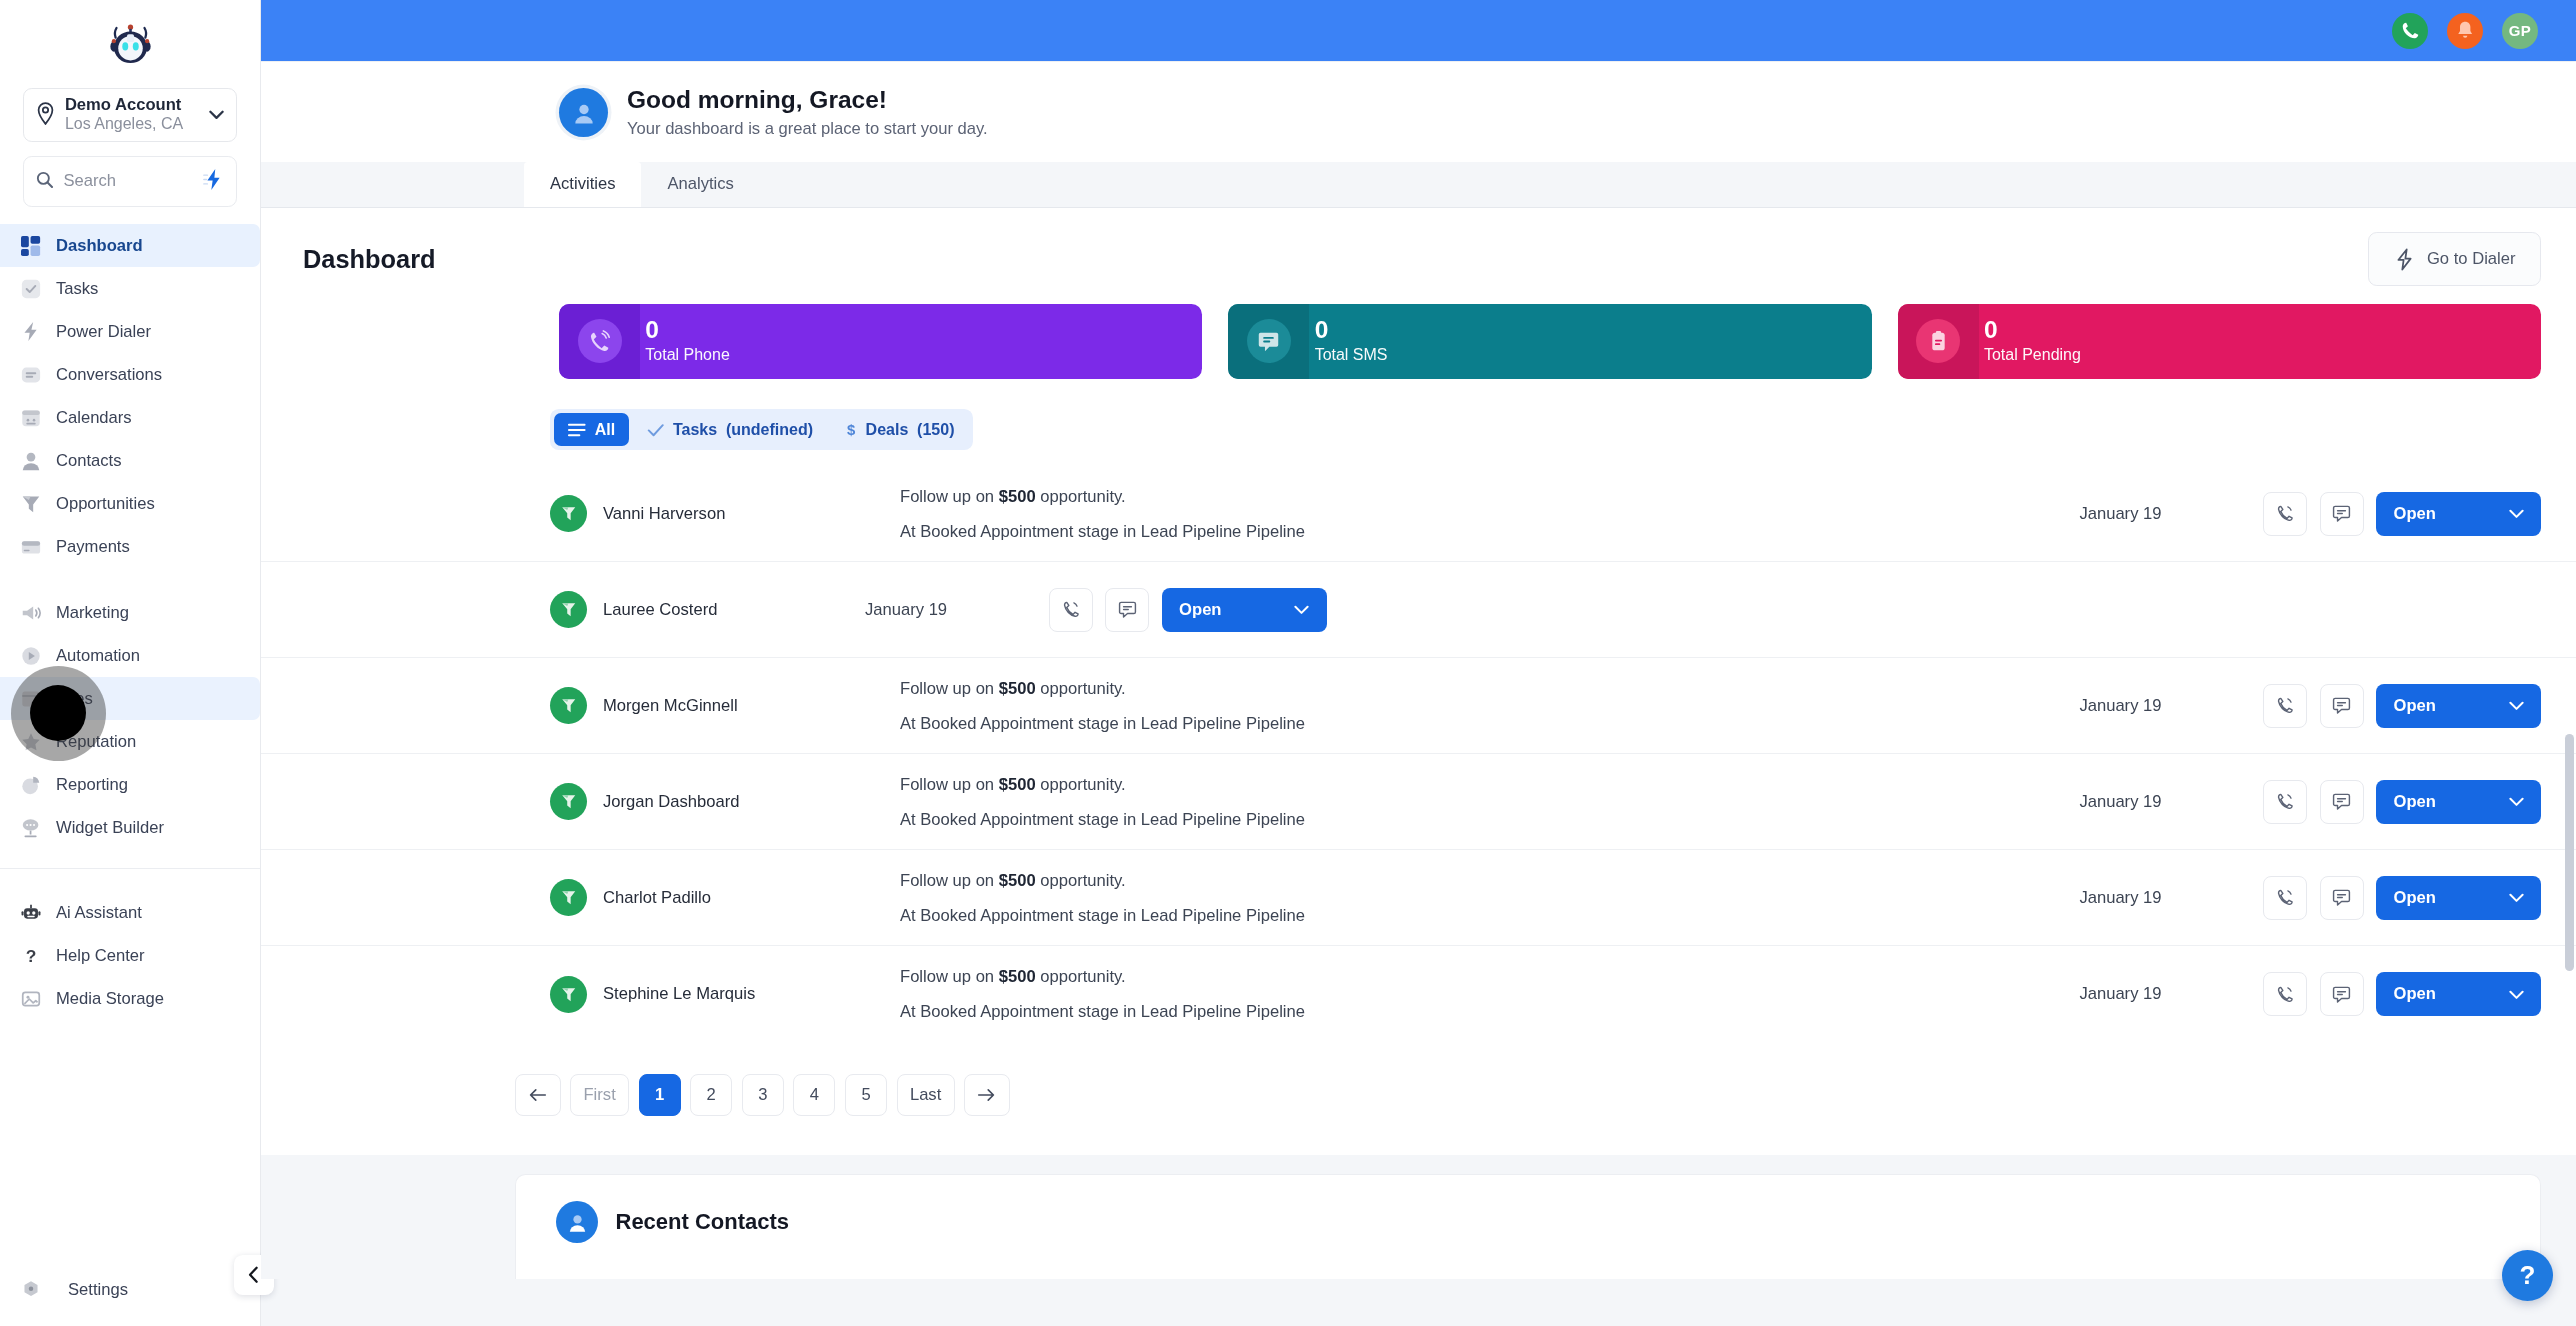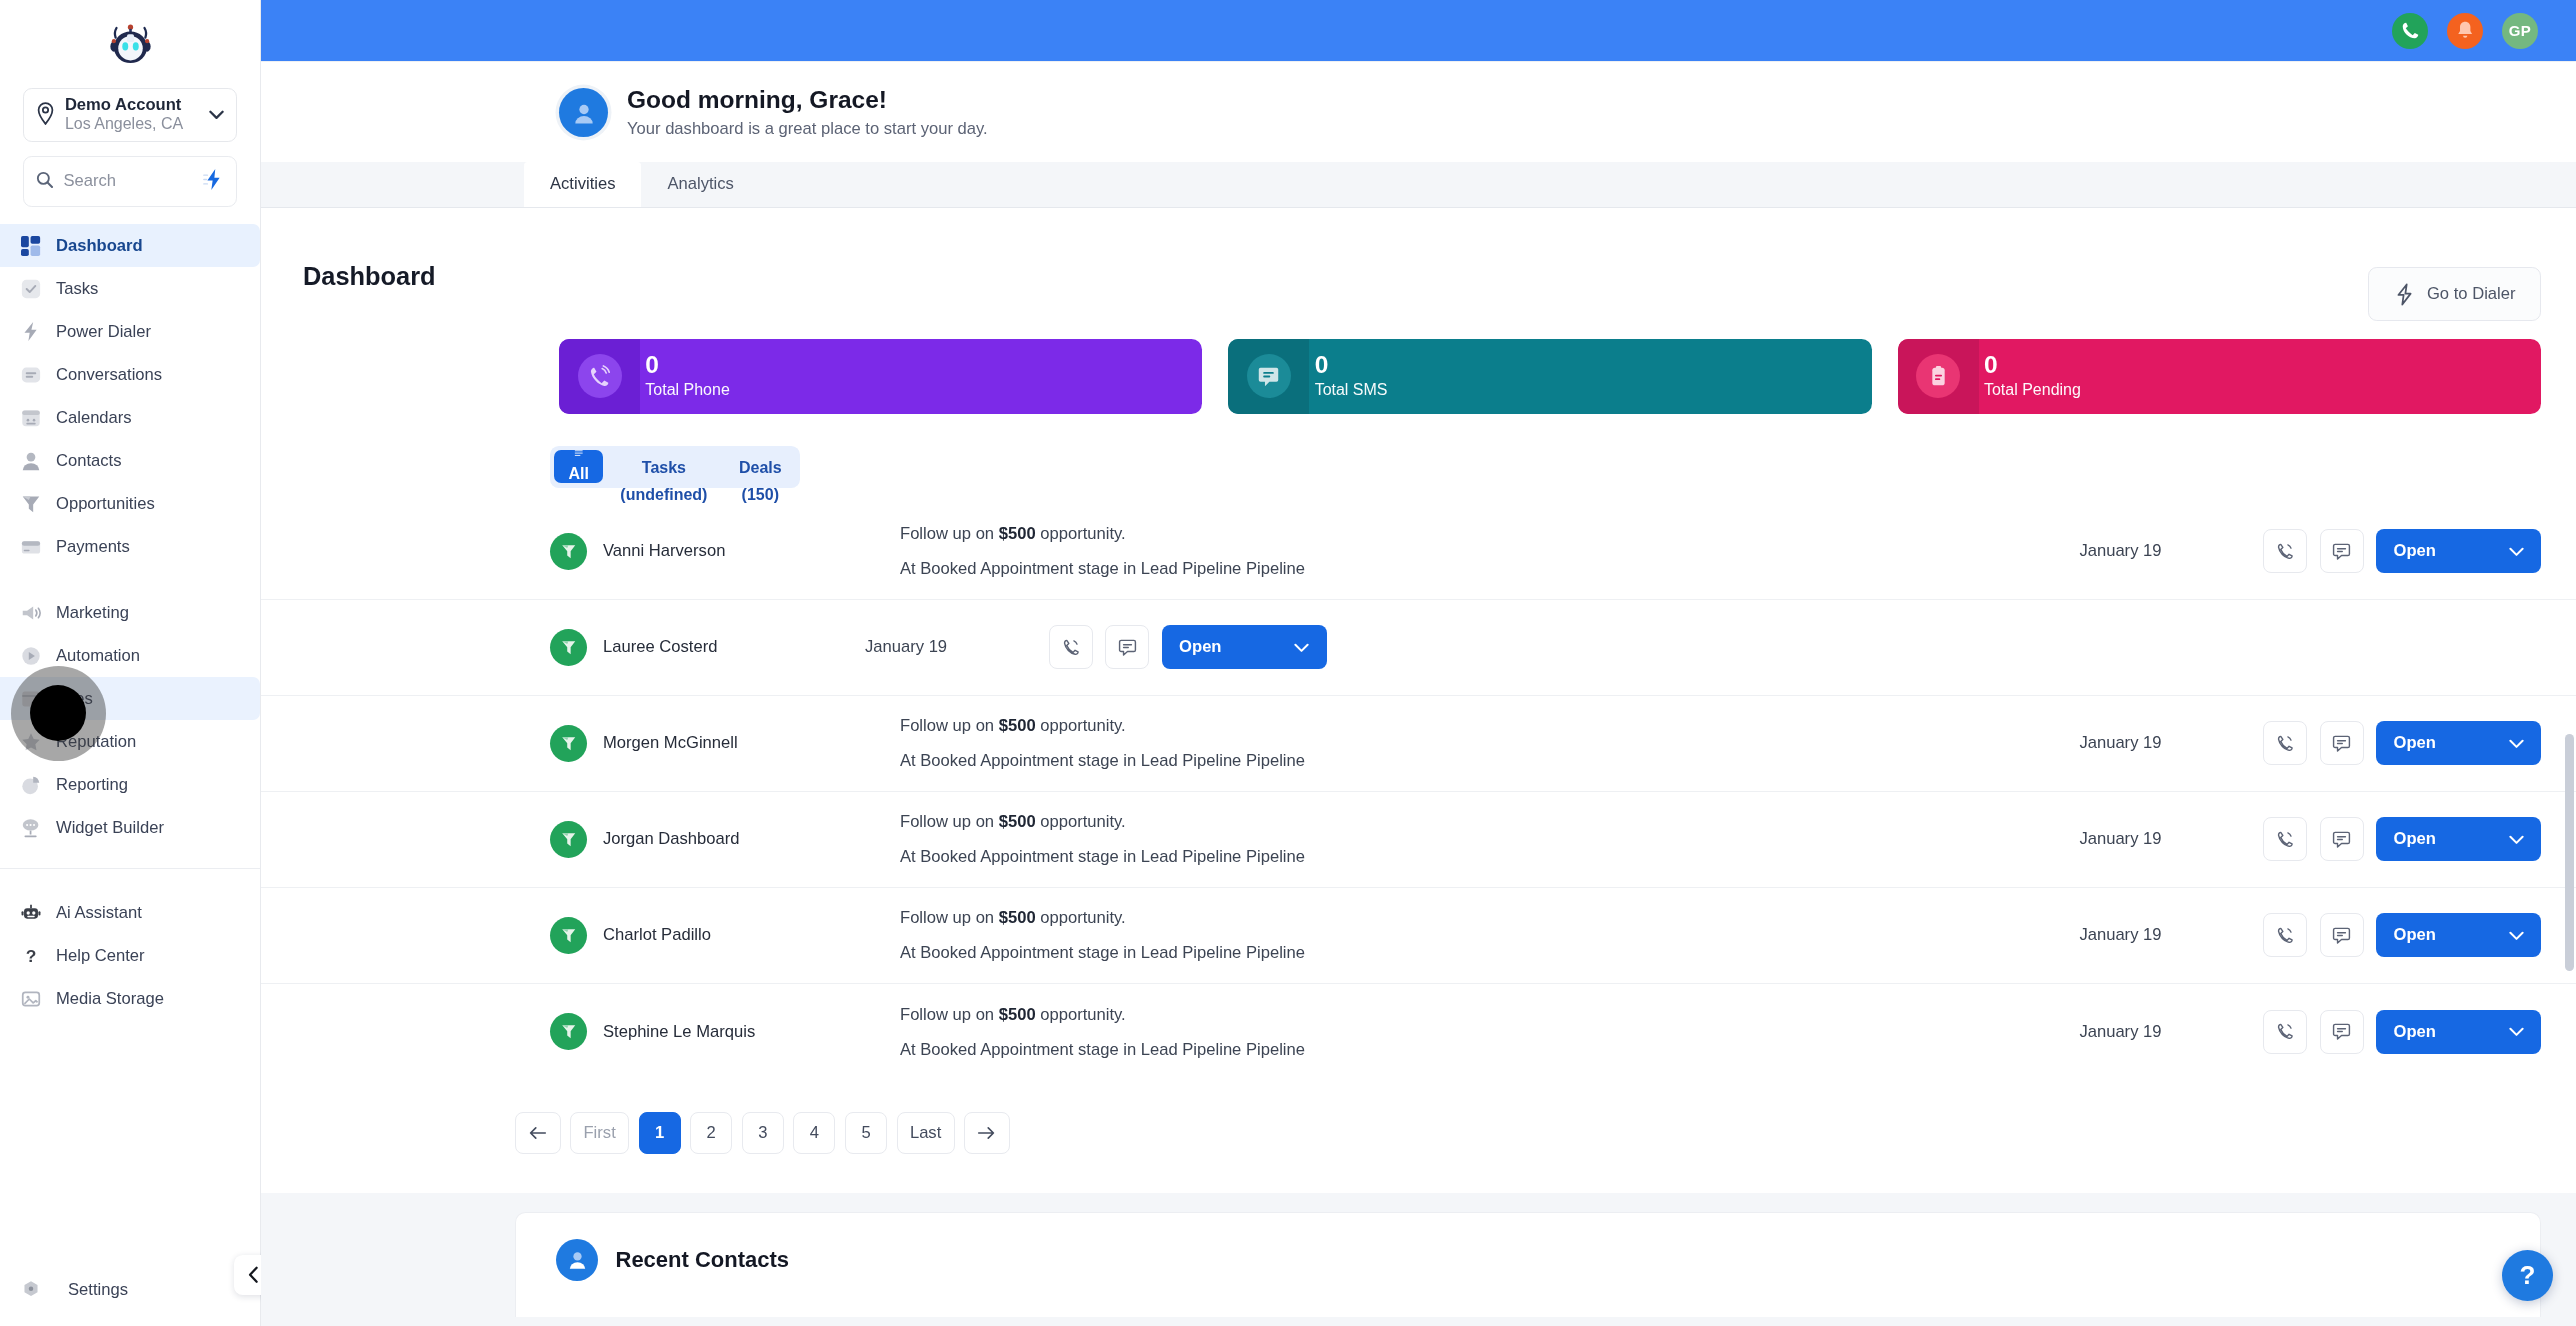--- a/index.html
+++ b/index.html
@@ -86,35 +86,35 @@
   .tab { color: #4e5668; }
   .tab.active { background: #fff; color: #2d3545; border-top-left-radius: 3.5px; border-top-right-radius: 3.5px; }
 
   .scroll-area { flex: 1 1 auto; overflow: hidden; position: relative; }
   .content { background: #f4f6f9; padding: 0 0 0 0; }
 
   .dash-head { display: flex; align-items: center; justify-content: space-between; padding: 24.5px 35px 17.5px 42px; background: #fff; }
   .dash-title { font-size: 25.4px; font-weight: 700; color: #151a27; }
   .dialer-btn {
     display: flex; align-items: center; gap: 12.3px; height: 54px; padding: 0 24.5px;
-    border: 0.9px solid #e6e8ee; border-radius: 8.8px; background: #fbfcfd; color: #4d5567; font-size: 16.6px; margin-top: 35px;
+    border: 0.9px solid #e6e8ee; border-radius: 8.8px; background: #fbfcfd; color: #4d5567; font-size: 16.6px;
   }
 
   .stats { display: flex; gap: 26px; padding: 0 35px 0 298px; background: #fff; }
   .stats-inner { display: flex; gap: 26px; width: 100%; }
   .stat-card { flex: 1 1 0; height: 75px; border-radius: 10.5px; display: flex; align-items: stretch; overflow: hidden; color: #fff; }
   .stat-icon-col { width: 81px; display: flex; align-items: center; justify-content: center; }
   .stat-ico { width: 44px; height: 44px; border-radius: 50%; display: flex; align-items: center; justify-content: center; }
   .stat-body { display: flex; flex-direction: column; justify-content: center; padding-left: 5.3px; }
   .stat-num { font-size: 24.5px; font-weight: 700; line-height: 1.1; }
   .stat-label { font-size: 16px; line-height: 1.35; opacity: .97; }
 
   .filters { padding: 30px 35px 16px 289px; background: #fff; }
   .filter-strip { display: inline-flex; align-items: center; background: #e7effd; border-radius: 8.8px; padding: 4.4px; gap: 3.5px; }
-  .chip { display: flex; align-items: center; gap: 8.8px; height: 33px; padding: 0 14px; border-radius: 7px; font-size: 16px; color: #1f4fa8; font-weight: 600; flex-direction: column; }
+  .chip { display: flex; align-items: center; gap: 8.8px; height: 33px; padding: 0 14px; border-radius: 7px; font-size: 16px; color: #1f4fa8; font-weight: 600; }
   .chip.active { background: #1668e3; color: #fff; }
   .chip .count { font-weight: 700; }
 
   .rows { background: #fff; }
   .row {
     display: flex; align-items: center; height: 96px; border-bottom: 0.9px solid #eef0f3; padding: 0 35px 0 289px;
   }
   .row:last-child { border-bottom: none; }
   .row-person { width: 315px; display: flex; align-items: center; gap: 16px; flex: 0 0 315px; }
   .row-avatar { width: 37px; height: 37px; border-radius: 50%; background: #22a35a; display: flex; align-items: center; justify-content: center; flex: 0 0 37px; }

